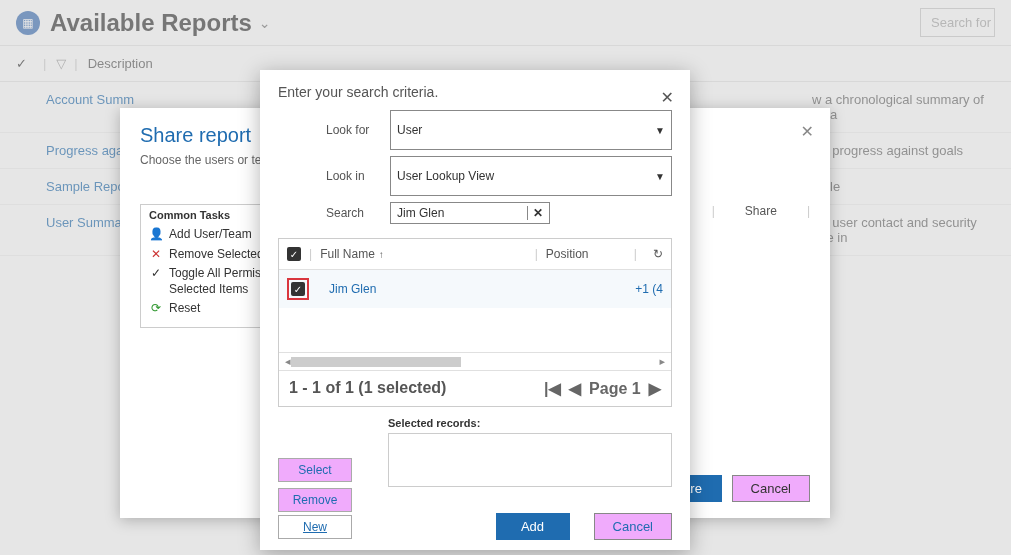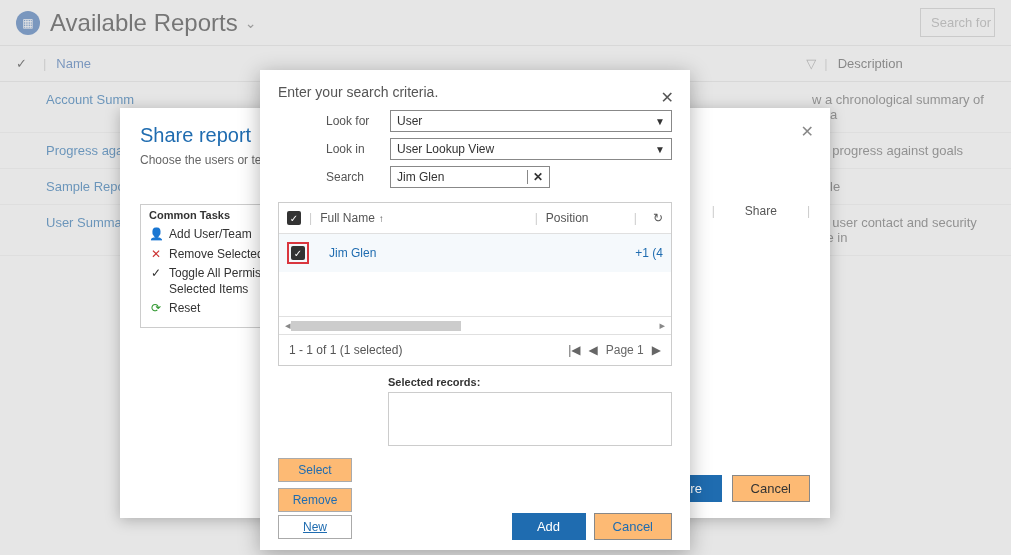--- a/index.html
+++ b/index.html
@@ -1,19 +1,19 @@
 <!DOCTYPE html>
 <html><head>
 <meta charset="utf-8">
 <style>
 * { box-sizing: border-box; margin: 0; padding: 0; }
 body { font-family: "Segoe UI", Arial, sans-serif; font-size: 13px; color: #333; background: #fff; width: 1011px; height: 555px; overflow: hidden; position: relative; }
 .page-header { display: flex; align-items: center; padding: 8px 16px; border-bottom: 1px solid #e5e5e5; }
 .page-icon { width: 24px; height: 24px; background: #3b6fb6; border-radius: 50%; display: flex; align-items: center; justify-content: center; color: #fff; font-size: 12px; margin-right: 10px; }
-.page-title { font-size: 24px; font-weight: 400; color: #333; margin-right: 7px; }
+.page-title { font-size: 24px; font-weight: 700; color: #333; margin-right: 7px; }
 .chevron { color: #777; font-size: 14px; }
 .search-box { margin-left: auto; border: 1px solid #ccc; padding: 6px 10px; color: #aaa; font-size: 13px; width: 75px; overflow: hidden; white-space: nowrap; }
 .grid-header { display: flex; align-items: center; border-bottom: 1px solid #e5e5e5; padding: 10px 16px; color: #555; font-size: 13px; }
 .grid-header .check { margin-right: 16px; color: #333; }
 .grid-header .col-name { flex: 0 0 750px; color: #3b6fb6; }
 .grid-header .filter-icon { color: #999; margin-right: 8px; }
 .grid-rows { }
 .grid-row { display: flex; padding: 10px 16px 10px 46px; border-bottom: 1px solid #f0f0f0; font-size: 13px; }
 .grid-row .row-name { flex: 0 0 766px; color: #1f6cb0; }
 .grid-row .row-desc { color: #666; }
@@ -21,49 +21,49 @@
 .share-dialog { position: absolute; left: 120px; top: 108px; width: 710px; height: 410px; background: #fff; box-shadow: 0 2px 14px rgba(0,0,0,0.25); padding: 16px 20px; }
 .share-title { font-size: 20px; color: #1f6cb0; font-weight: 400; margin-bottom: 6px; }
 .share-sub { font-size: 12px; color: #666; margin-bottom: 14px; }
 .share-close { position: absolute; right: 16px; top: 14px; color: #888; font-size: 16px; cursor: pointer; }
 .common-tasks { border: 1px solid #ccc; padding: 4px 8px 8px 8px; width: 200px; font-size: 12px; position: absolute; left: 20px; top: 96px; }
 .common-tasks-title { font-weight: 600; font-size: 11px; margin-bottom: 4px; }
 .task-item { display: flex; align-items: flex-start; gap: 6px; padding: 2px 0; color: #333; line-height: 1.3; }
 .task-item .ti-icon { width: 14px; text-align: center; flex-shrink: 0; }
 .share-actions { position: absolute; right: 20px; top: 96px; display: flex; gap: 30px; font-size: 12px; color: #555; }
 .share-buttons { position: absolute; right: 20px; bottom: 16px; display: flex; gap: 10px; }
-.btn { border: 1px solid #888; padding: 5px 18px; font-size: 13px; background: #fdba74; cursor: pointer; min-width: 74px; text-align: center; }
+.btn { border: 1px solid #888; padding: 5px 18px; font-size: 13px; background: #f0abfc; cursor: pointer; min-width: 74px; text-align: center; }
 .btn-primary { background: #1f6cb0; color: #fff; border-color: #1f6cb0; }
 .lookup-dialog { position: absolute; left: 260px; top: 70px; width: 430px; height: 480px; background: #fff; box-shadow: 0 4px 20px rgba(0,0,0,0.3); padding: 14px 18px 14px 18px; }
 .lookup-title { font-size: 21px; color: #1f6cb0; font-weight: 400; }
 .lookup-sub { font-size: 14px; color: #555; margin-bottom: 10px; }
 .lookup-close { position: absolute; right: 16px; top: 18px; color: #555; font-size: 16px; cursor: pointer; }
 .form-row { display: flex; align-items: center; margin: 6px 0; font-size: 12px; }
 .form-row label { width: 64px; color: #555; margin-left: 48px; }
-.form-row .sel { flex: 1; border: 1px solid #888; padding: 2px 6px; font-size: 12px; display: flex; justify-content: space-between; align-items: center; background: #fff; height: 22px; }
+.form-row .sel { flex: 1; border: 1px solid #888; padding: 2px 6px; font-size: 12px; display: flex; justify-content: space-between; align-items: center; background: #fff; height: 40px; }
 .form-row .sel .caret { font-size: 10px; color: #333; }
 .form-row .search-input { flex: 1; border: 1px solid #888; padding: 2px 6px; font-size: 12px; display: flex; align-items: center; height: 22px; background: #fff; max-width: 160px; }
 .form-row .search-input span:first-child { flex: 1; }
 .form-row .search-input .clear { border-left: 1px solid #888; padding-left: 5px; margin-left: 5px; cursor: pointer; font-weight: bold; }
 .results { border: 1px solid #ccc; margin-top: 14px; }
 .results-head { display: flex; align-items: center; padding: 8px 8px; border-bottom: 1px solid #e0e0e0; font-size: 12px; color: #555; }
 .chk { width: 14px; height: 14px; background: #333; color: #fff; font-size: 10px; display: flex; align-items: center; justify-content: center; border-radius: 2px; }
 .results-head .divider { color: #ccc; margin: 0 8px; }
 .results-head .col-fullname { flex: 1; display: flex; align-items: center; gap: 4px; }
 .results-head .col-position { width: 80px; }
 .results-head .refresh { margin-left: 8px; }
 .result-row { display: flex; align-items: center; padding: 8px 8px; font-size: 12px; background: #f5f9fc; }
 .result-row .chk-wrap { border: 2px solid #d9363e; padding: 2px; }
 .result-row .rname { margin-left: 20px; flex: 1; color: #1f6cb0; }
 .result-row .rextra { color: #1f6cb0; }
 .results-body { height: 82px; }
 .results-scroll { display: flex; align-items: center; padding: 2px 6px; border-top: 1px solid #e0e0e0; font-size: 11px; color: #888; }
 .results-scroll .bar { flex: 0 0 170px; height: 10px; background: #ccc; margin-right: auto; }
 .results-scroll .arrow { cursor: pointer; }
-.pager { display: flex; align-items: flex-start; padding: 8px 10px; font-size: 12px; color: #555; border-top: 1px solid #e0e0e0; }
+.pager { display: flex; align-items: flex-start; padding: 8px 10px; font-size: 16px; color: #555; border-top: 1px solid #e0e0e0; font-weight: bold; }
 .pager .status { flex: 1; }
 .pager .pgbtns { display: flex; align-items: center; gap: 8px; color: #666; }
 .selected-label { font-size: 11px; font-weight: 600; margin: 10px 0 4px 110px; }
 .selected-box { border: 1px solid #ccc; height: 54px; margin-left: 110px; }
 .small-buttons { position: absolute; left: 18px; top: 388px; display: flex; flex-direction: column; gap: 6px; }
 .small-buttons .btn { min-width: 74px; padding: 4px 0; font-size: 12px; color: #1f6cb0; border-color: #aaa; }
 .bottom-row { position: absolute; left: 18px; right: 18px; bottom: 10px; display: flex; align-items: center; }
 .bottom-row .btn-new { min-width: 74px; padding: 4px 0; font-size: 12px; color: #1f6cb0; border: 1px solid #aaa; text-decoration: underline; text-align: center; }
 .bottom-row .spacer { flex: 1; }
 .bottom-row .btn { min-width: 74px; }
@@ -74,21 +74,20 @@
 <div class="page-header">
   <div class="page-icon">▦</div>
   <div class="page-title">Available Reports</div>
   <div class="chevron">⌄</div>
   <div class="search-box">Search for re</div>
 </div>
 
 <div class="grid-header">
   <span class="check">✓</span>
   <span style="color:#ccc;margin-right:10px;">|</span>
-  <span class="col-name">Name</span>
   <span class="filter-icon">▽</span>
   <span style="color:#ccc;margin-right:10px;">|</span>
   <span>Description</span>
 </div>
 
 <div class="grid-rows">
   <div class="grid-row">
     <span class="row-name">Account Summ</span>
     <span class="row-desc">w a chronological summary of an a</span>
   </div>
@@ -211,16 +210,16 @@
   <div class="selected-box"></div>
 
   <div class="small-buttons">
     <div class="btn">Select</div>
     <div class="btn">Remove</div>
   </div>
 
   <div class="bottom-row">
     <div class="btn-new">New</div>
     <div class="spacer"></div>
-    <div class="btn btn-primary" style="margin-right:8px;">Add</div>
+    <div class="btn btn-primary" style="margin-right:24px;">Add</div>
     <div class="btn" style="color:#1f6cb0;">Cancel</div>
   </div>
 </div>
 
 </body></html>

